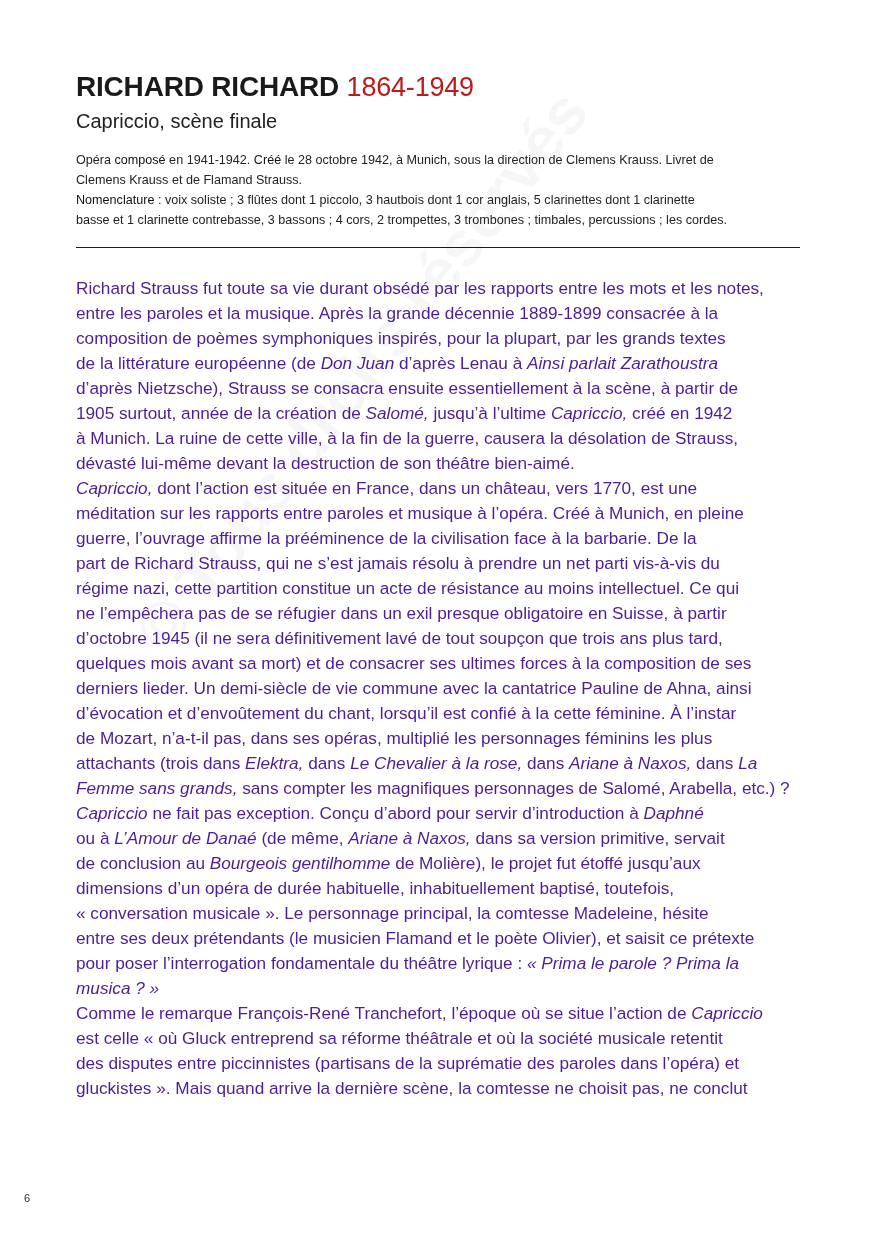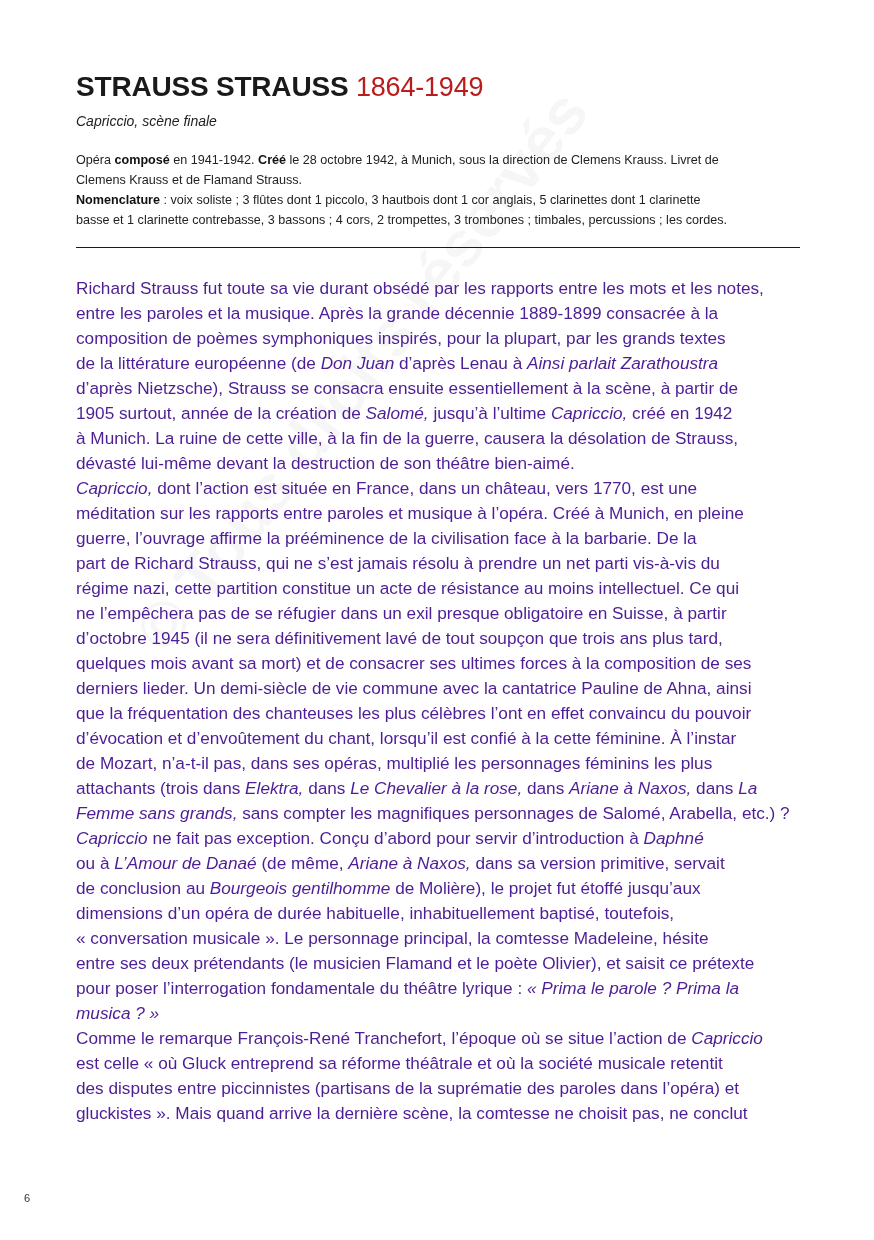--- a/index.html
+++ b/index.html
@@ -2,40 +2,40 @@
 <html><head>
 <meta charset="utf-8">
 <style>
   html, body { margin: 0; padding: 0; background: #ffffff; }
   body { width: 874px; height: 1240px; position: relative; overflow: hidden; color: #1a1a1a; font-family: "Liberation Sans", sans-serif; }
   .page { position: absolute; left: 0; top: 0; width: 874px; height: 1240px; }
   .header { position: absolute; left: 76px; top: 70px; width: 724px; }
   .title-row { font-size: 28px; line-height: 34px; white-space: nowrap; letter-spacing: -0.2px; }
   .composer { font-weight: bold; }
   .dates { font-weight: normal; font-size: 27px; color: #b91c1c; }
-  .subtitle { font-style: italic; font-size: 14px; line-height: 26px; margin-top: 4px; color: #222; }
+  .subtitle { font-size: 20px; line-height: 26px; margin-top: 4px; color: #222; }
   .meta { margin-top: 16px; font-size: 12.6px; line-height: 20px; color: #222; }
-  .meta b { font-weight: bold; color: #111; }
+  .meta b { font-weight: normal; color: #111; }
   .rule { position: absolute; left: 76px; top: 247px; width: 724px; height: 0; border-top: 1.6px solid #1a1a1a; }
   .body { position: absolute; left: 76px; top: 276px; width: 730px; font-size: 17.2px; line-height: 25px; color: #4c1d95; }
   .line { white-space: nowrap; display: block; }
   .line i { font-style: italic; }
   .page-number { position: absolute; left: 24px; top: 1192px; font-size: 11px; color: #333; }
   .watermark { position: absolute; left: 120px; top: 620px; font-size: 64px; color: rgba(0,0,0,0.035); transform: rotate(-52deg); transform-origin: left top; white-space: nowrap; pointer-events: none; font-weight: bold; }
 </style>
 </head>
 <body>
 
 <div class="page">
 
   <div class="watermark">© Tous droits réservés</div>
 
   <div class="header">
     <div class="title-row">
-      <span class="composer">STRAUSS STRAUSS</span>
+      <span class="composer">RICHARD RICHARD</span>
       <span class="dates">1864-1949</span>
     </div>
     <div class="subtitle">Capriccio, scène finale</div>
     <div class="meta">
       <div class="line"><span>Opéra </span><b>composé</b><span> en 1941-1942. </span><b>Créé</b><span> le 28 octobre 1942, à Munich, sous la direction de Clemens Krauss. Livret de</span></div>
       <div class="line">Clemens Krauss et de Flamand Strauss.</div>
       <div class="line"><b>Nomenclature</b><span> : voix soliste ; 3 flûtes dont 1 piccolo, 3 hautbois dont 1 cor anglais, 5 clarinettes dont 1 clarinette</span></div>
       <div class="line">basse et 1 clarinette contrebasse, 3 bassons ; 4 cors, 2 trompettes, 3 trombones ; timbales, percussions ; les cordes.</div>
     </div>
   </div>
@@ -53,21 +53,20 @@
       <span class="line"><span>dévasté lui-même devant la destruction de son théâtre bien-aimé.</span></span>
       <span class="line"><i>Capriccio,</i><span> dont l’action est située en France, dans un château, vers 1770, est une</span></span>
       <span class="line"><span>méditation sur les rapports entre paroles et musique à l’opéra. Créé à Munich, en pleine</span></span>
       <span class="line"><span>guerre, l’ouvrage affirme la prééminence de la civilisation face à la barbarie. De la</span></span>
       <span class="line"><span>part de Richard Strauss, qui ne s’est jamais résolu à prendre un net parti vis-à-vis du</span></span>
       <span class="line"><span>régime nazi, cette partition constitue un acte de résistance au moins intellectuel. Ce qui</span></span>
       <span class="line"><span>ne l’empêchera pas de se réfugier dans un exil presque obligatoire en Suisse, à partir</span></span>
       <span class="line"><span>d’octobre 1945 (il ne sera définitivement lavé de tout soupçon que trois ans plus tard,</span></span>
       <span class="line"><span>quelques mois avant sa mort) et de consacrer ses ultimes forces à la composition de ses</span></span>
       <span class="line"><span>derniers lieder. Un demi-siècle de vie commune avec la cantatrice Pauline de Ahna, ainsi</span></span>
-      <span class="line"><span>que la fréquentation des chanteuses les plus célèbres l’ont en effet convaincu du pouvoir</span></span>
       <span class="line"><span>d’évocation et d’envoûtement du chant, lorsqu’il est confié à la cette féminine. À l’instar</span></span>
       <span class="line"><span>de Mozart, n’a-t-il pas, dans ses opéras, multiplié les personnages féminins les plus</span></span>
       <span class="line"><span>attachants (trois dans </span><i>Elektra,</i><span> dans </span><i>Le Chevalier à la rose,</i><span> dans </span><i>Ariane à Naxos,</i><span> dans </span><i>La</i></span>
       <span class="line"><i>Femme sans grands,</i><span> sans compter les magnifiques personnages de Salomé, Arabella, etc.) ?</span></span>
       <span class="line"><i>Capriccio</i><span> ne fait pas exception. Conçu d’abord pour servir d’introduction à </span><i>Daphné</i></span>
       <span class="line"><span>ou à </span><i>L’Amour de Danaé</i><span> (de même, </span><i>Ariane à Naxos,</i><span> dans sa version primitive, servait</span></span>
       <span class="line"><span>de conclusion au </span><i>Bourgeois gentilhomme</i><span> de Molière), le projet fut étoffé jusqu’aux</span></span>
       <span class="line"><span>dimensions d’un opéra de durée habituelle, inhabituellement baptisé, toutefois,</span></span>
       <span class="line"><span>« conversation musicale ». Le personnage principal, la comtesse Madeleine, hésite</span></span>
       <span class="line"><span>entre ses deux prétendants (le musicien Flamand et le poète Olivier), et saisit ce prétexte</span></span>

